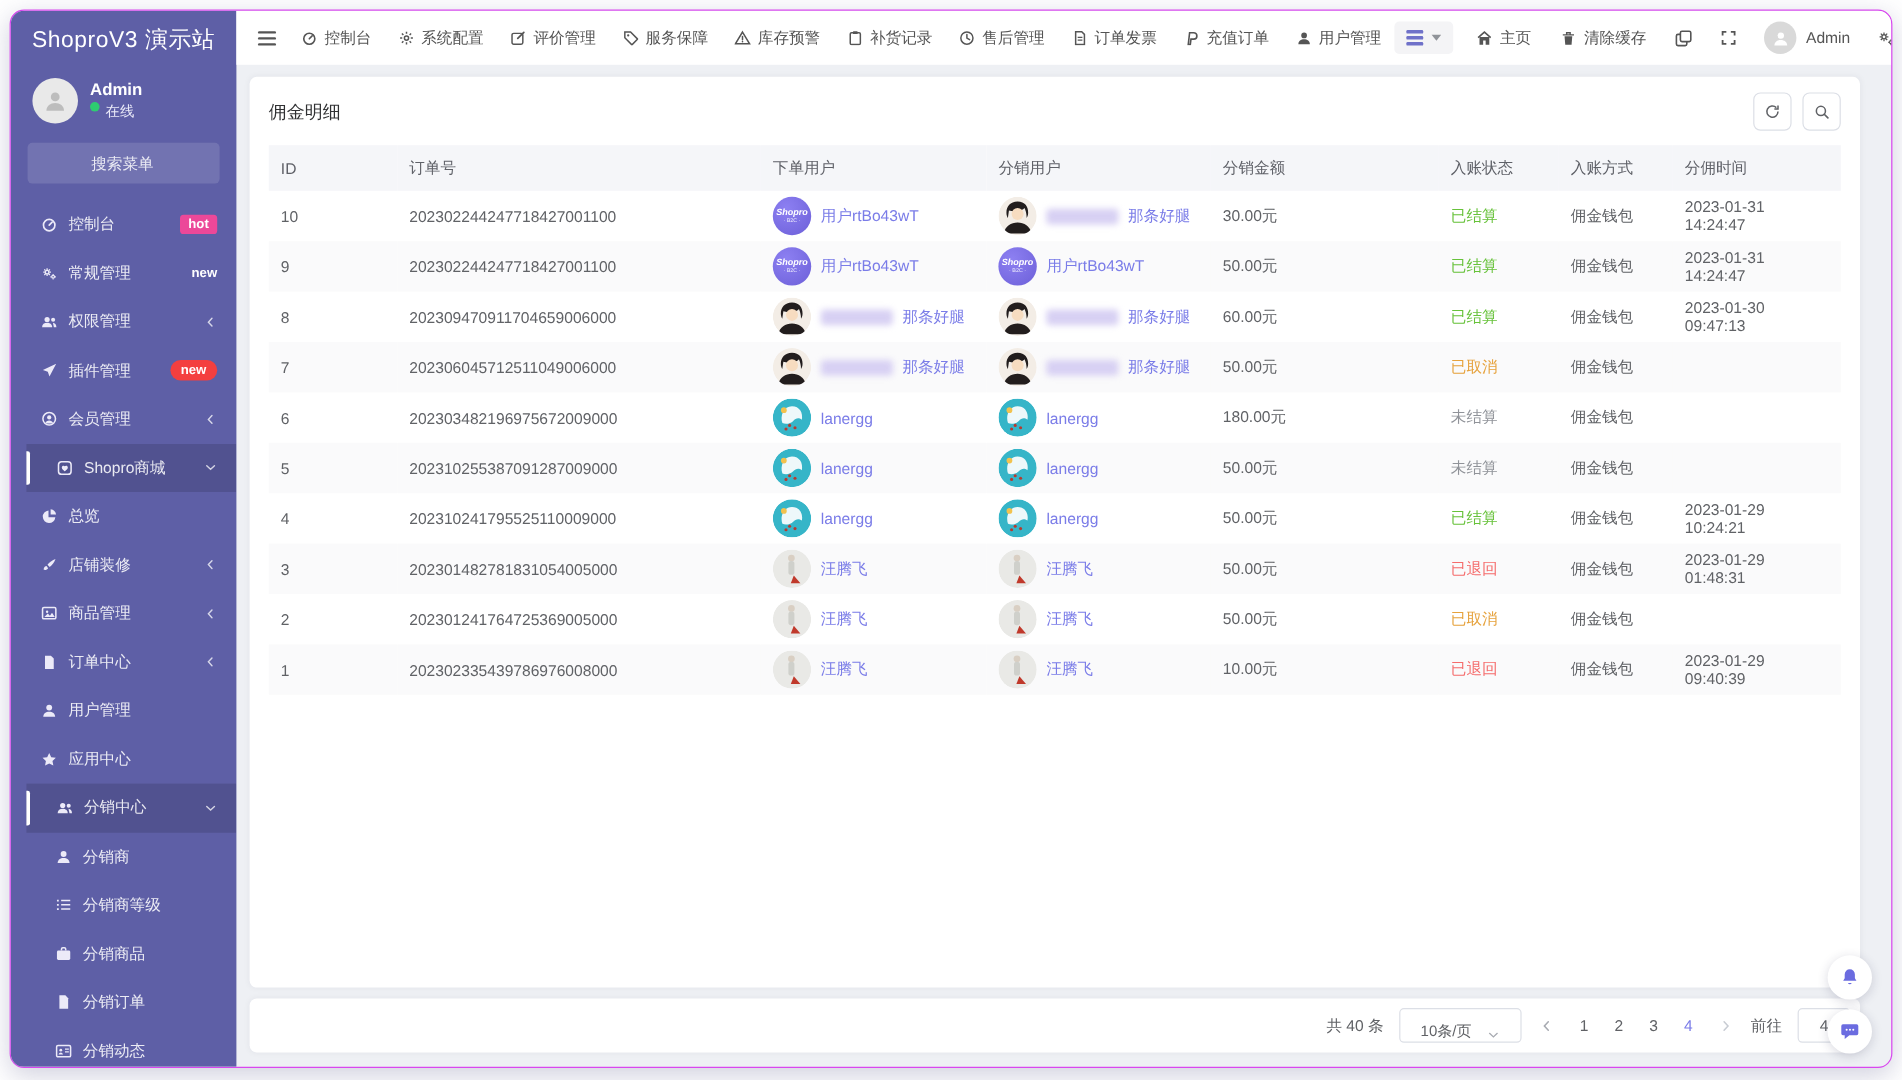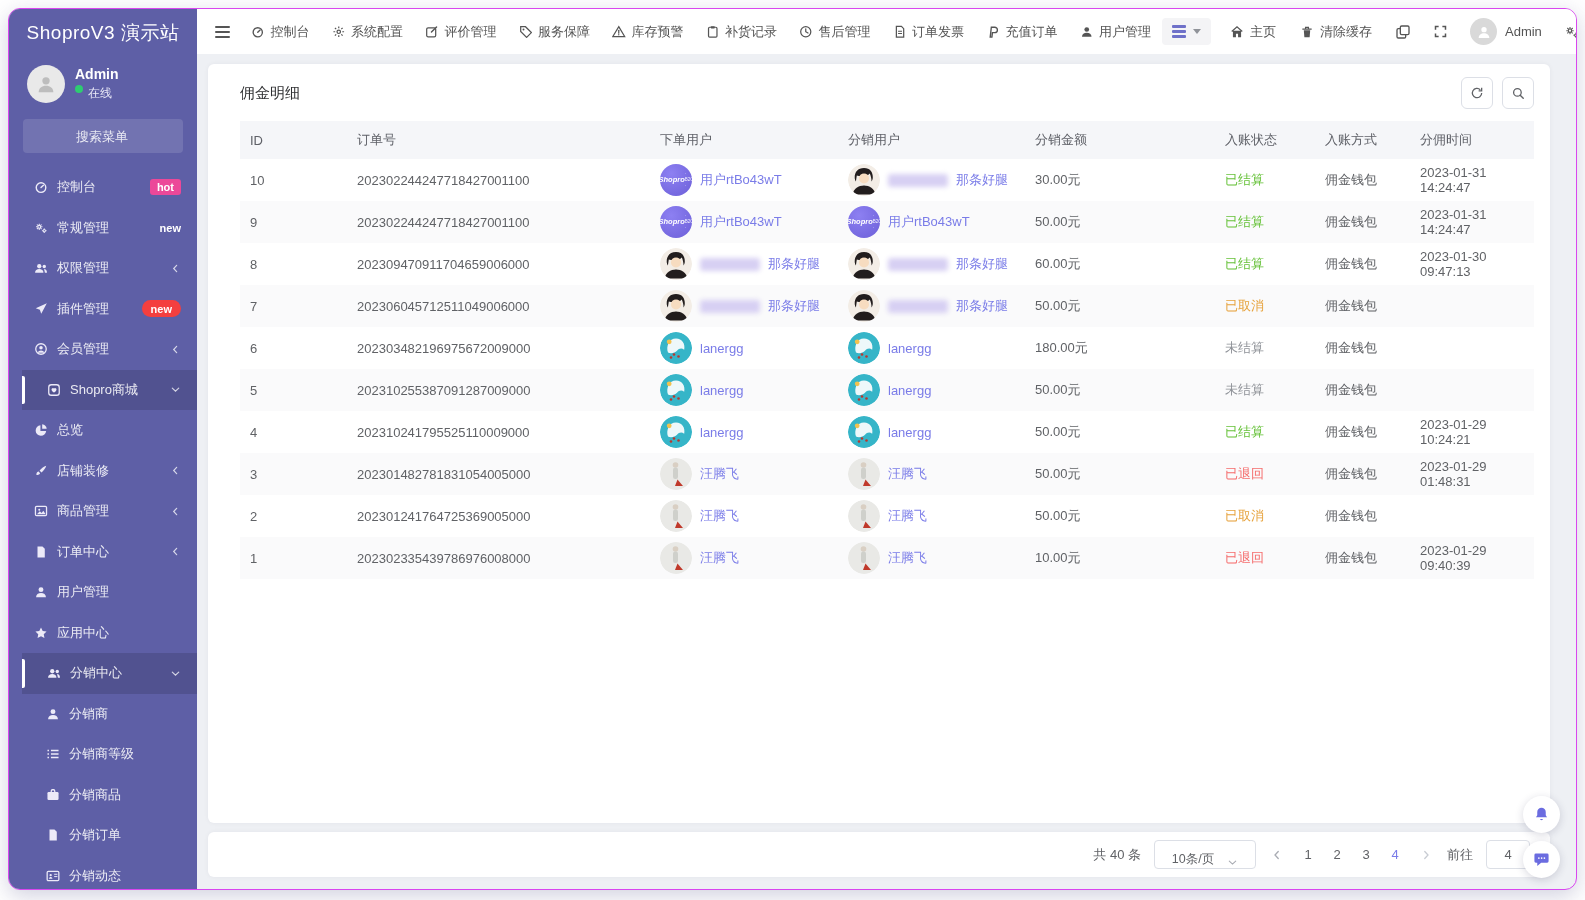--- a/index.html
+++ b/index.html
@@ -54,44 +54,44 @@
   .nav-dd .bars{display:flex;flex-direction:column;gap:2.5px;}
   .nav-dd .bars i{display:block;width:14px;height:2.6px;background:#6f71c9;border-radius:1px;}
   .caret{width:0;height:0;border-left:4px solid transparent;border-right:4px solid transparent;border-top:5px solid #909399;}
   .tb-icon-btn{padding:0 10px;height:45px;display:flex;align-items:center;color:#555;cursor:pointer;}
   .admin-wrap{display:flex;align-items:center;gap:8px;padding:0 10px;cursor:pointer;}
   .admin-avatar{width:27px;height:27px;border-radius:50%;background:#d9d9d9;color:#fff;display:flex;align-items:center;justify-content:center;overflow:hidden;}
   .admin-name{font-size:13px;color:#545454;}
 
   
   .content{flex:1;display:flex;flex-direction:column;padding:10px 26px 12px 11px;gap:9px;min-height:0;}
-  .card{background:#fff;border-radius:6px;flex:1;display:flex;flex-direction:column;box-shadow:0 0 5px rgba(31,34,61,.05);min-height:0;overflow:hidden;padding-left:16px;}
+  .card{background:#fff;border-radius:6px;flex:1;display:flex;flex-direction:column;box-shadow:0 0 5px rgba(31,34,61,.05);min-height:0;overflow:hidden;}
   .card-head{display:flex;align-items:center;padding:13px 16px 12px;flex:none;}
   .card-title{font-size:15px;color:#303133;}
   .head-actions{margin-left:auto;display:flex;gap:9px;}
   .icon-btn{width:32px;height:32px;border:1px solid #dcdfe6;border-radius:6px;background:#fff;color:#606266;display:flex;align-items:center;justify-content:center;cursor:pointer;}
 
   table{width:calc(100% - 32px);margin:0 16px;border-collapse:collapse;table-layout:fixed;}
   th{height:38px;background:#f5f6f9;text-align:left;font-weight:normal;color:#5f6168;font-size:13px;padding:0 10px;}
   td{height:42px;padding:0 10px;font-size:13px;color:#606266;}
   tbody tr:nth-child(even) td{background:#fafafb;}
   .user-cell{display:flex;align-items:center;gap:8px;min-width:0;}
   .avatar{width:32px;height:32px;border-radius:50%;flex:none;overflow:hidden;display:flex;align-items:center;justify-content:center;}
-  .av-shopro{background:radial-gradient(circle at 35% 30%, #8d80f2, #6c5fd8);flex-direction:row;color:#fff;}
+  .av-shopro{background:radial-gradient(circle at 35% 30%, #8d80f2, #6c5fd8);flex-direction:column;color:#fff;}
   .av-shopro b{font-size:7.5px;font-style:italic;line-height:8px;}
   .av-shopro i{font-size:4.5px;font-style:normal;opacity:.9;line-height:6px;}
   .uname{color:var(--primary);text-decoration:none;white-space:nowrap;overflow:hidden;cursor:pointer;}
   .blur-chip{width:60px;height:13px;background:#d7d0f3;border-radius:3px;filter:blur(2.5px);flex:none;}
   .st-settled{color:var(--status-settled);}
   .st-cancelled{color:var(--status-cancelled);}
   .st-unsettled{color:var(--status-unsettled);}
   .st-returned{color:var(--status-returned);}
 
   
-  .pager-card{background:#fff;border-radius:6px;height:45px;flex:none;display:flex;align-items:center;justify-content:flex-end;padding:0 20px;gap:13px;font-size:13px;color:#606266;box-shadow:0 0 5px rgba(31,34,61,.05);}
+  .pager-card{background:#fff;border-radius:6px;height:45px;flex:none;display:flex;align-items:center;justify-content:flex-end;padding:0 8px;gap:13px;font-size:13px;color:#606266;box-shadow:0 0 5px rgba(31,34,61,.05);}
   .size-select{width:102px;height:29px;border:1px solid #dcdfe6;border-radius:4px;display:flex;align-items:flex-end;justify-content:center;gap:13px;color:#606266;font-size:12.5px;cursor:pointer;background:#fff;}
   .size-select .sel-caret{color:#a8abb2;}
   .pg-arrow{color:#a8abb2;display:flex;align-items:center;padding:0 2px;cursor:pointer;}
   .pg-arrow.disabled{color:#c8ccd3;cursor:default;}
   .pages{display:flex;gap:9px;}
   .page-btn{min-width:20px;text-align:center;cursor:pointer;color:#606266;}
   .page-btn.active{color:var(--primary);}
   .goto-label{color:#606266;}
   .goto-input{width:44px;height:29px;border:1px solid #dcdfe6;border-radius:4px;text-align:center;font-size:13px;color:#606266;outline:none;font-family:inherit;}
 

